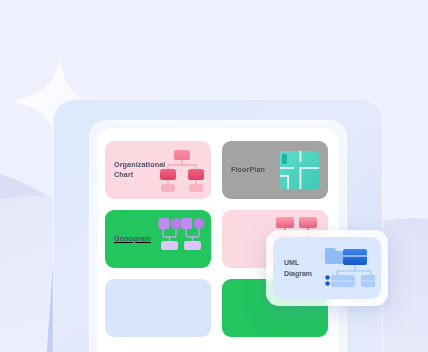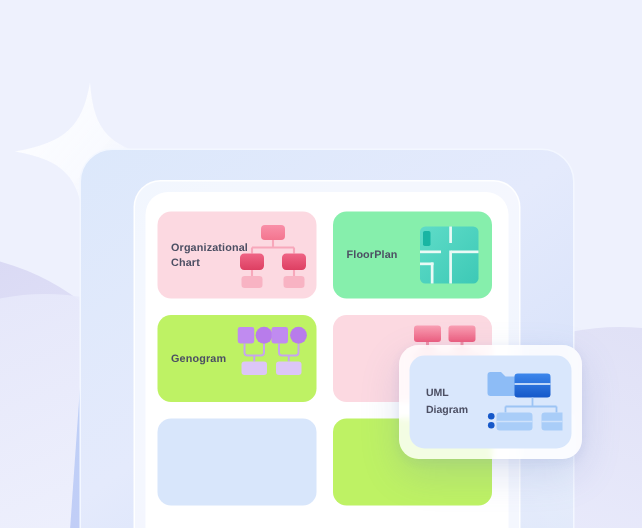--- a/index.html
+++ b/index.html
@@ -116,23 +116,23 @@
     color:#4c4f63;
     letter-spacing:.1px;
   }
   .tcard .ticon {
     position:absolute;
     right:5px; top:50%;
     transform:translateY(-50%);
     width:48px; height:46px;
   }
   .c-pink   { background:#fcd9e1; }
-  .c-mint   { background:#86efac; }
+  .c-mint   { background:#a3a3a3; }
   .c-blue   { background:#d8e6fb; }
-  .c-purple { background:#bef264; }
+  .c-purple { background:#22c55e;text-decoration:underline; }
 
   
   .float-wrap {
     position:absolute;
     left:266px; top:230px;
     width:122px; height:76px;
     border-radius:13px;
     background:rgba(255,255,255,.82);
     box-shadow:0 10px 26px rgba(95,120,190,.20), 0 2px 8px rgba(95,120,190,.10);
     backdrop-filter:blur(2px);

